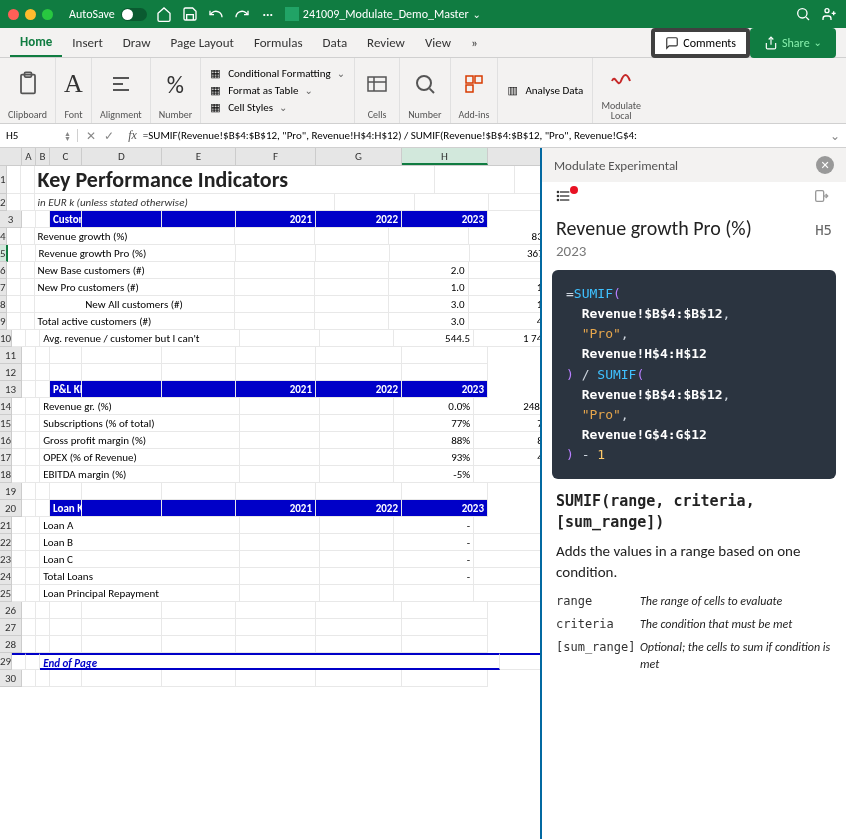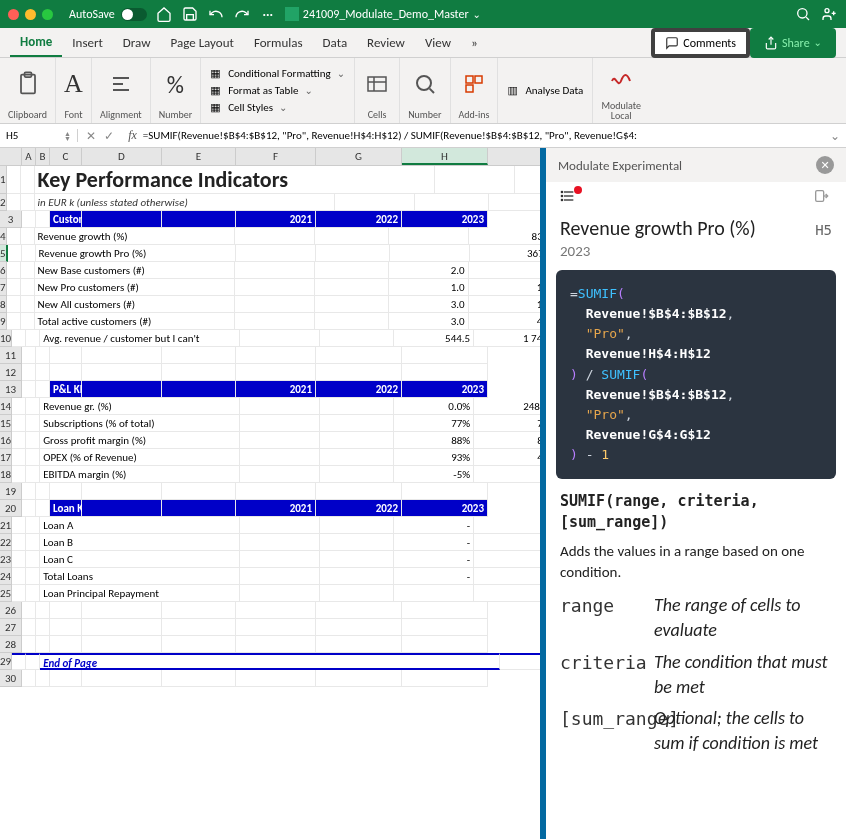--- a/index.html
+++ b/index.html
@@ -40,21 +40,21 @@
 .formula-row { display: flex; align-items: center; border-bottom: 1px solid #d0d0d0; height: 24px; background: #fff; }
 .namebox { width: 78px; border-right: 1px solid #d0d0d0; padding: 0 6px; display: flex; align-items: center; justify-content: space-between; font-size: 11px; }
 .fx-btns { display: flex; gap: 8px; padding: 0 8px; color: #888; }
 .fx { font-style: italic; font-family: serif; color: #555; padding: 0 6px; }
 .formula-text { flex: 1; font-size: 11px; white-space: nowrap; overflow: hidden; text-overflow: ellipsis; }
 .expand { padding: 0 6px; color: #888; }
 
 
 .main { display: flex; height: calc(839px - 28px - 30px - 66px - 24px); }
 .grid-area { flex: 1; overflow: hidden; display: flex; flex-direction: column; }
-.sidepanel { width: 306px; border-left: 6px solid #0369a1; background: #fff; display: flex; flex-direction: column; }
+.sidepanel { width: 306px; border-left: 2px solid #0369a1; background: #fff; display: flex; flex-direction: column; }
 
 
 .col-headers { display: flex; background: #e6e6e6; border-bottom: 1px solid #ccc; font-size: 11px; color: #333; height: 18px; }
 .corner { width: 22px; border-right: 1px solid #ccc; }
 .ch { border-right: 1px solid #ccc; text-align: center; line-height: 18px; }
 .chA { width: 14px; } .chB { width: 14px; } .chC { width: 32px; } .chD { width: 80px; } .chE { width: 74px; } .chF { width: 80px; } .chG { width: 86px; } .chH { width: 86px; }
 .chH.sel { background: #d2e8dc; border-bottom: 2px solid #107c41; }
 
 .rows { overflow-y: auto; }
 .row { display: flex; height: 17px; font-size: 11px; }
@@ -84,21 +84,21 @@
 .sp-code { margin: 0 10px 12px; background: #2b3440; border-radius: 6px; padding: 14px 14px; font-family: "SF Mono", Menlo, Consolas, monospace; font-size: 13px; line-height: 1.55; color: #cfd6df; overflow-x: auto; }
 .tok-fn { color: #3fc1ff; }
 .tok-str { color: #e6a64c; }
 .tok-ref { color: #fff; font-weight: 600; }
 .tok-paren { color: #b97fff; }
 .tok-eq { color: #cfd6df; }
 .tok-op { color: #ffcb6b; }
 .sp-sig { padding: 0 14px 8px; font-family: "SF Mono", Menlo, monospace; font-size: 15px; font-weight: 600; color: #222; line-height: 1.4; }
 .sp-desc { padding: 0 14px 10px; font-size: 15px; color: #222; line-height: 1.4; }
 .sp-params { padding: 0 14px; }
-.sp-param { display: flex; gap: 10px; margin-bottom: 6px; font-size: 18px; line-height: 1.4; }
+.sp-param { display: flex; margin-bottom: 6px; font-size: 12px; line-height: 1.4; }
 .sp-param-name { font-family: "SF Mono", Menlo, monospace; width: 84px; flex-shrink: 0; color: #333; }
 .sp-param-desc { color: #222; font-style: italic; }
 
 .chev::after { content: "⌄"; font-size: 10px; margin-left: 2px; color: #666; }
 </style>
 </head>
 <body>
 
 <div class="titlebar">
   <div class="traffic">
@@ -389,21 +389,21 @@
             <div class="c cE"></div>
             <div class="c cF num">1.0</div>
             <div class="c cG num">1.0</div>
           </div>
         </div>
         <div class="row">
           <div class="rh">8</div>
           <div class="cells">
             <div class="c cA"></div>
             <div class="c cB"></div>
-            <div class="c cC" style="width: 200px; overflow: visible;">New All customers (#)</div>
+            <div class="c cC" style="width: 200px; overflow: visible; text-align: center;">New All customers (#)</div>
             <div class="c cD"></div>
             <div class="c cE"></div>
             <div class="c cF num">3.0</div>
             <div class="c cG num">1.0</div>
           </div>
         </div>
         <div class="row">
           <div class="rh">9</div>
           <div class="cells">
             <div class="c cA"></div>

